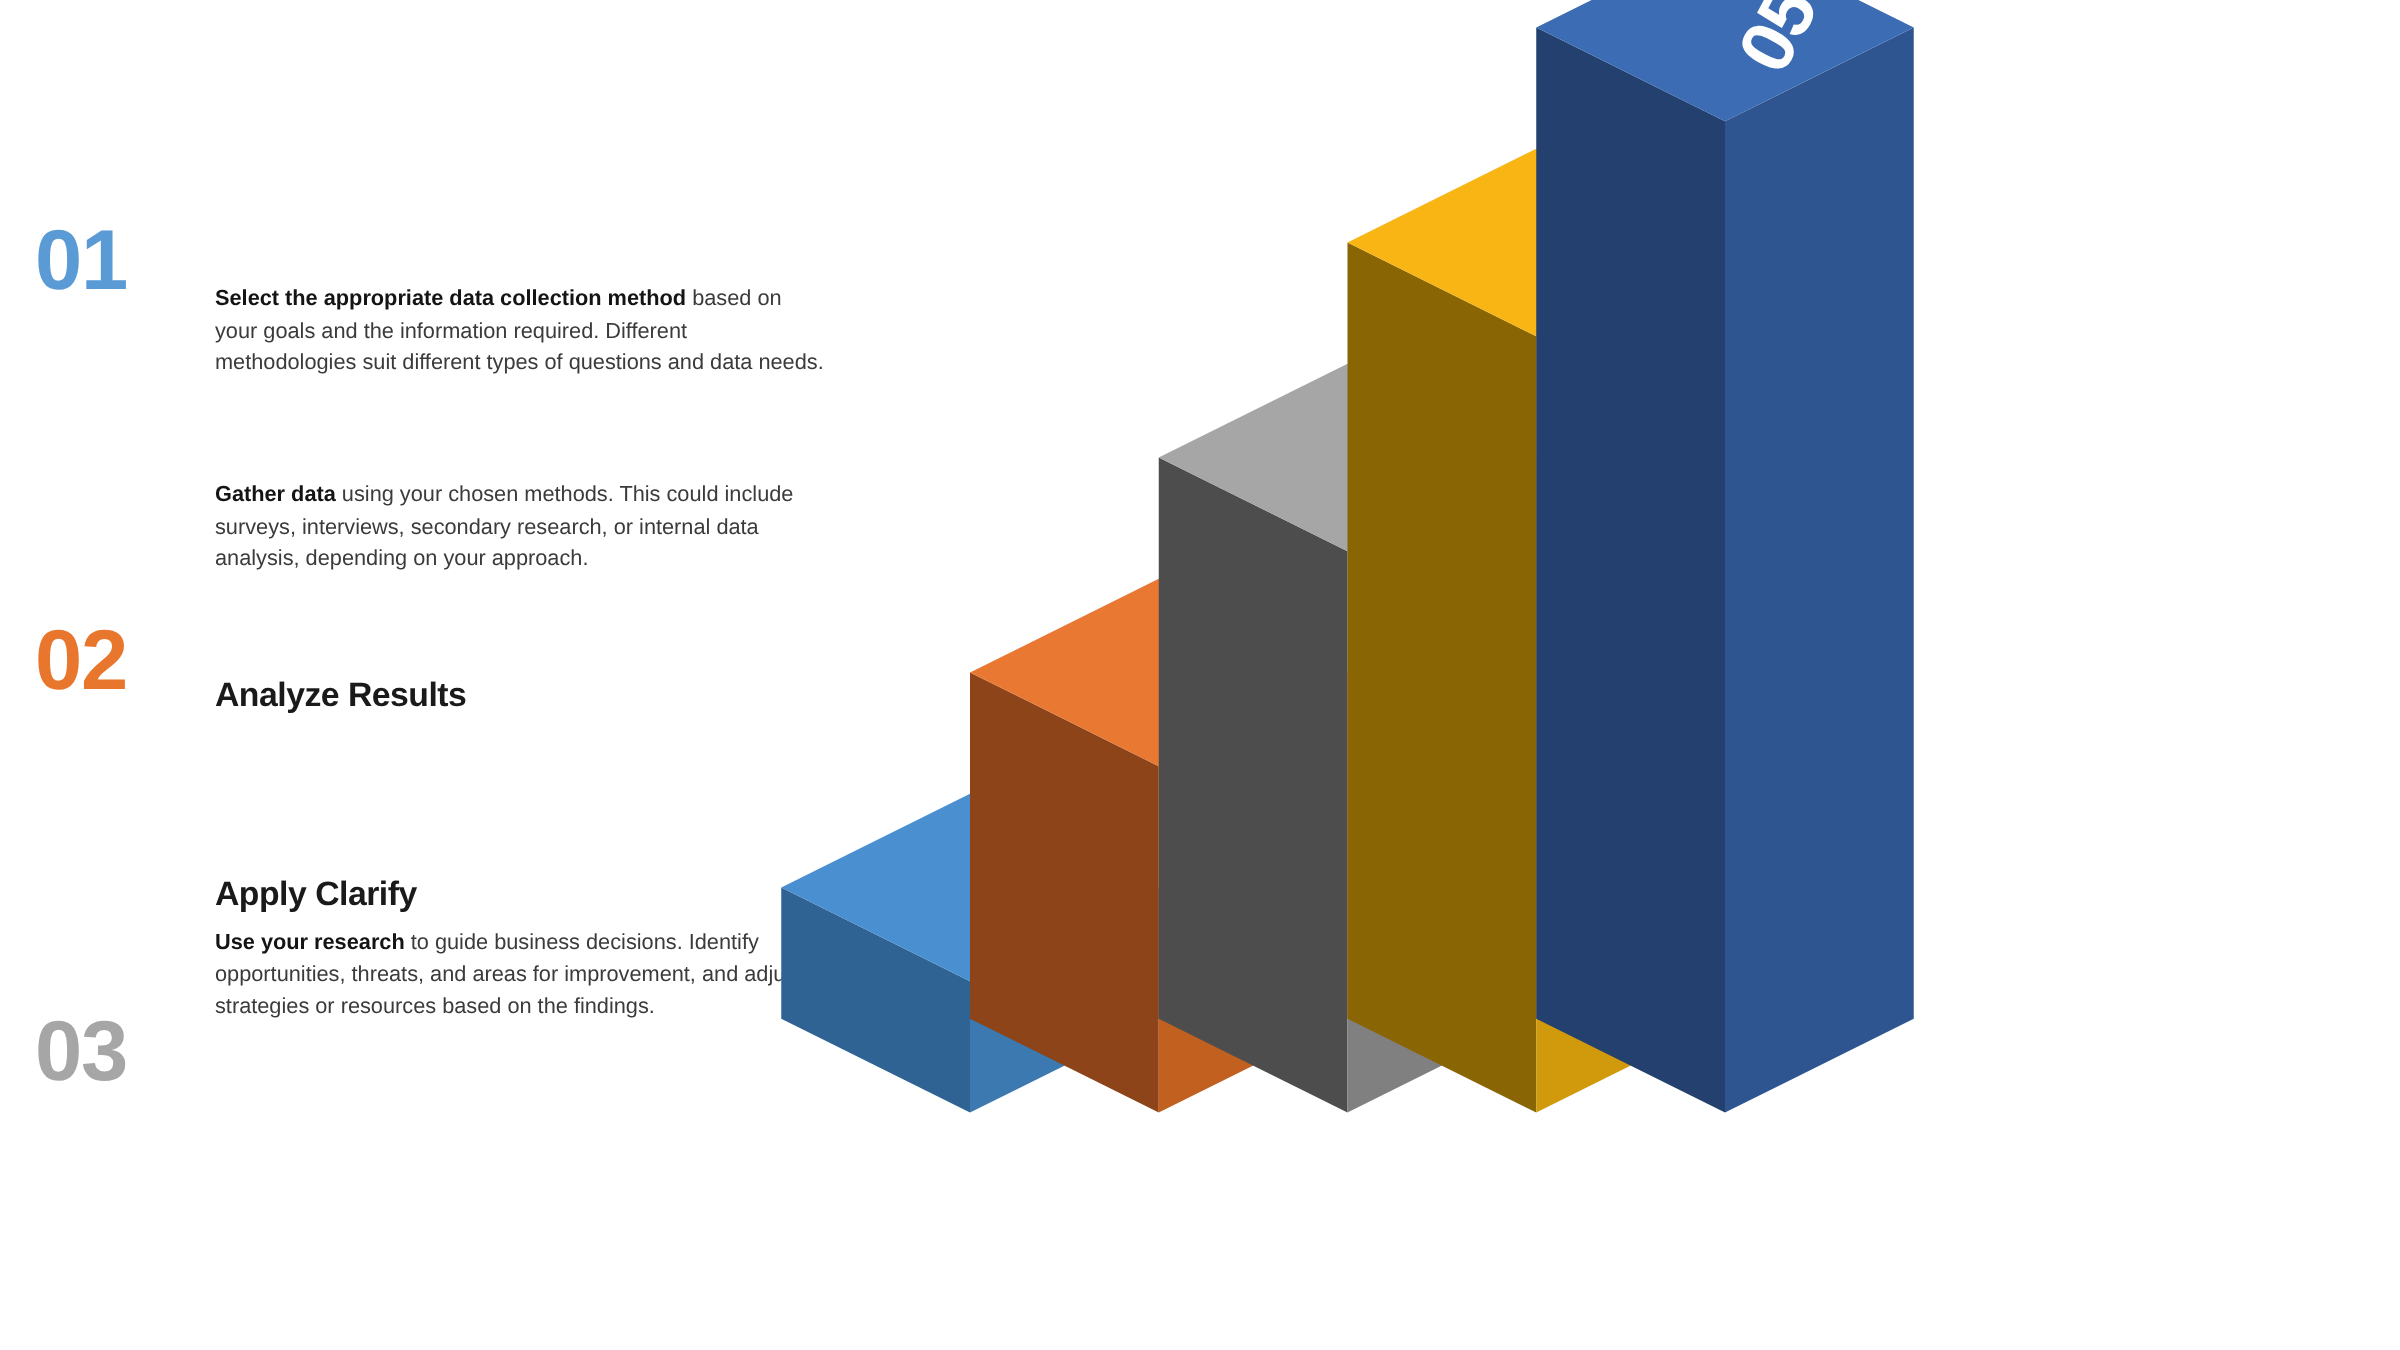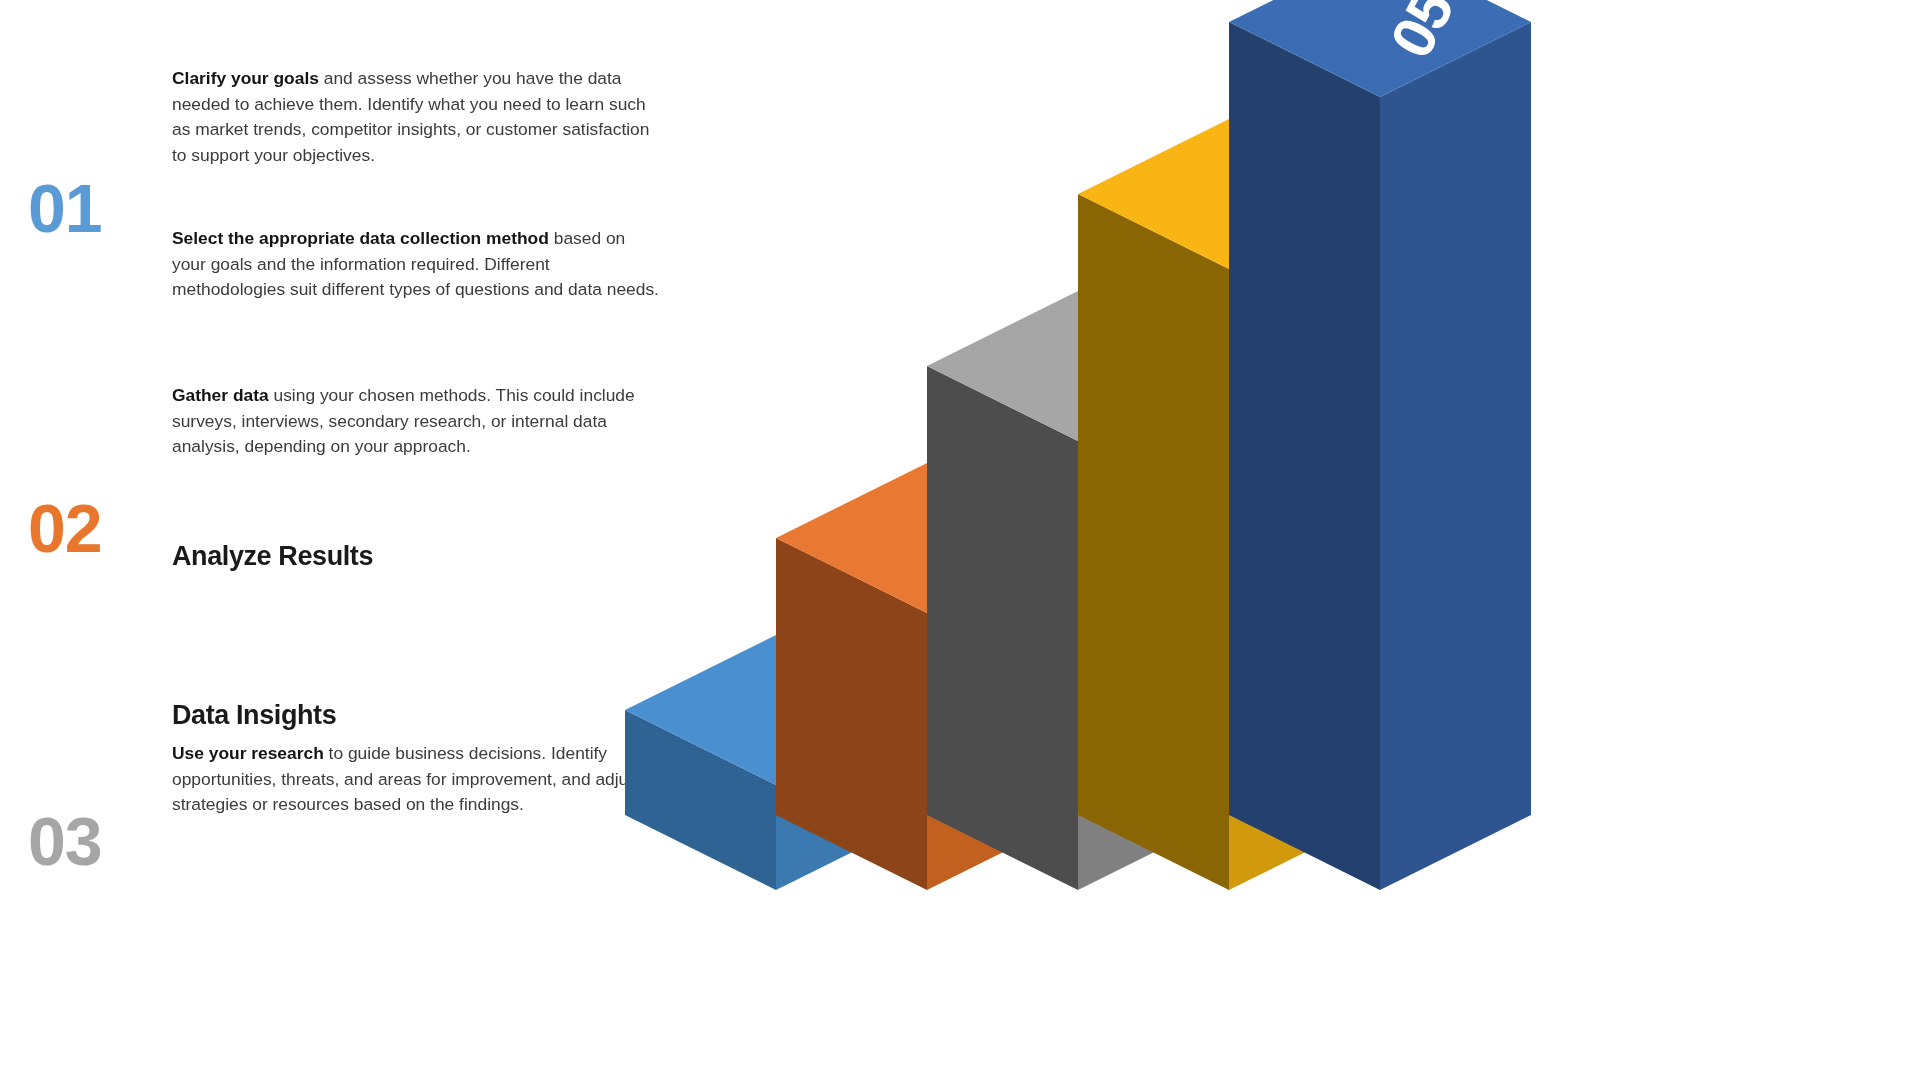--- a/index.html
+++ b/index.html
@@ -75,21 +75,20 @@
 </head>
 <body>
 
 <div id="page">
 
   <div id="steps-list">
 
     <div class="step-row" id="row-1">
       <div class="step-num" style="color: rgb(91, 155, 213);">01</div>
       <div class="step-text">
-        <div class="step-body"><b>Clarify your goals</b><span> and assess whether you have the data needed to achieve them. Identify what you need to learn such as market trends, competitor insights, or customer satisfaction to support your objectives.</span></div>
       </div>
     </div>
 
     <div class="step-row" id="row-2">
       <div class="step-num" style="color: rgb(232, 118, 44);">02</div>
       <div class="step-text">
         <div class="step-body"><b>Select the appropriate data collection method</b><span> based on your goals and the information required. Different methodologies suit different types of questions and data needs.</span></div>
       </div>
     </div>
 
@@ -103,21 +102,21 @@
     <div class="step-row" id="row-4">
 
       <div class="step-text">
         <div class="step-title">Analyze Results</div>
       </div>
     </div>
 
     <div class="step-row" id="row-5">
 
       <div class="step-text">
-        <div class="step-title">Data Insights</div>
+        <div class="step-title">Apply Clarify</div>
         <div class="step-body"><b>Use your research</b><span> to guide business decisions. Identify opportunities, threats, and areas for improvement, and adjust strategies or resources based on the findings.</span></div>
       </div>
     </div>
 
   </div>
 
   <div id="staircase">
     <svg id="stair-svg" viewBox="0 0 1320 840" preserveAspectRatio="xMinYMin meet">
         <polygon points="25.0,690.0 176.0,765.0 176.0,870.0 25.0,795.0" fill="#2E6394" class="face"></polygon>
         <polygon points="176.0,765.0 327.0,690.0 327.0,795.0 176.0,870.0" fill="#3B79B0" class="face"></polygon>

